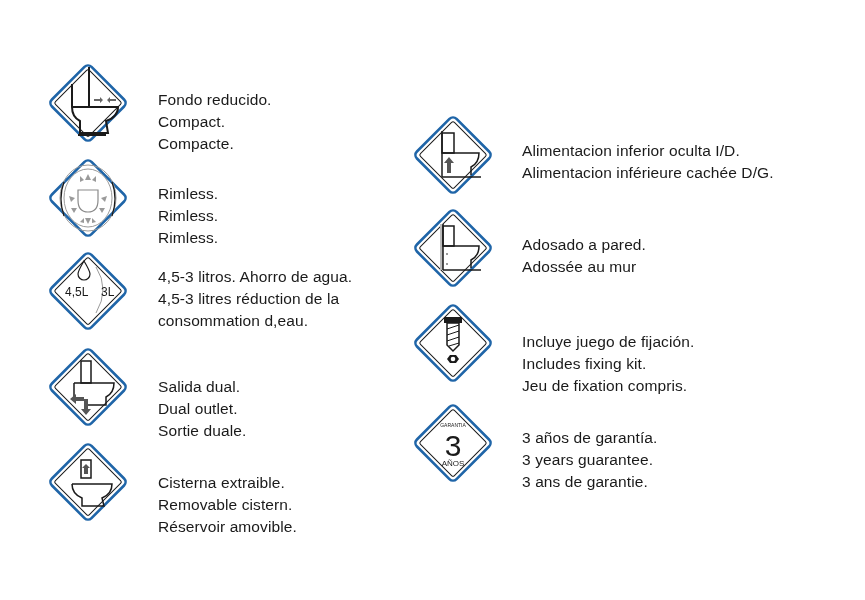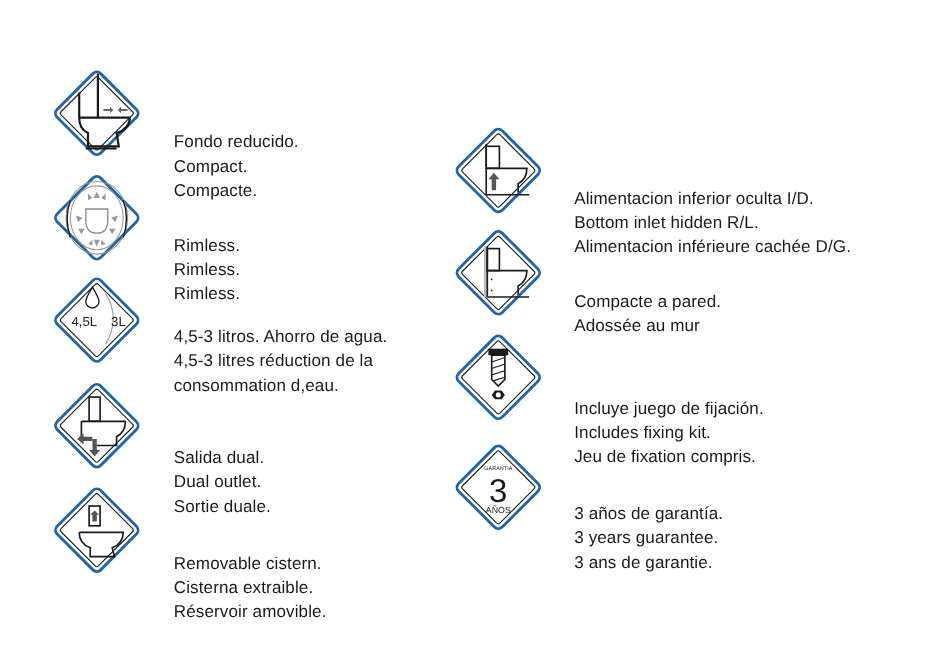--- a/index.html
+++ b/index.html
@@ -1,21 +1,21 @@
 <!DOCTYPE html>
 <html><head>
 <meta charset="utf-8">
 <style>
   html, body { margin:0; padding:0; background:#ffffff; }
   body { width:865px; height:600px; position:relative; overflow:hidden;
          font-family:"Liberation Sans", "DejaVu Sans", sans-serif; color:#1a1a1a; }
   .feature { position:absolute; }
   .icon { position:absolute; width:88px; height:88px; }
   .icon svg { width:88px; height:88px; display:block; }
-  .text { position:absolute; font-size:15.5px; line-height:22px; white-space:nowrap; letter-spacing:0.1px;margin-top:30px; }
+  .text { position:absolute; font-size:15.5px; line-height:22px; white-space:nowrap; letter-spacing:0.1px; }
   .text div { height:22px; }
 </style>
 </head>
 <body>
 
 <svg width="0" height="0" style="position:absolute">
   <defs>
     <g id="frame">
       <rect x="16" y="16" width="56" height="56" rx="5" transform="rotate(45 44 44)" fill="#fff" stroke="#1f65a8" stroke-width="2.6"></rect>
       <rect x="20" y="20" width="48" height="48" rx="2" transform="rotate(45 44 44)" fill="none" stroke="#1a1a1a" stroke-width="1"></rect>
@@ -122,63 +122,62 @@
     <svg viewBox="0 0 88 88">
       <use href="#frame"></use>
       <g stroke="#1a1a1a" stroke-width="1.5" fill="none">
         <rect x="37" y="22" width="10" height="18"></rect>
         <path d="M28 46 H68 Q68 56 58 60 L60 68 H38 L38 60 Q28 56 28 46"></path>
       </g>
       <path d="M40 36 V30 H38 L42 26 L46 30 H44 V36 Z" fill="#555"></path>
     </svg>
   </div>
   <div class="text" style="left:158px;top:472px">
+    <div>Cisterna extraible.</div>
     <div>Removable cistern.</div>
-    <div>Cisterna extraible.</div>
     <div>Réservoir amovible.</div>
   </div>
 </div>
 
 <div class="feature">
   <div class="icon" style="left:409px;top:111px">
     <svg viewBox="0 0 88 88">
       <use href="#frame"></use>
       <g stroke="#1a1a1a" stroke-width="1.5" fill="none">
         <line x1="33" y1="20" x2="33" y2="66"></line>
         <rect x="33" y="22" width="12" height="20"></rect>
         <path d="M33 42 H70 Q70 52 62 56 L62 64"></path>
         <line x1="33" y1="66" x2="72" y2="66"></line>
       </g>
       <path d="M38 62 V52 H35 L40 46 L45 52 H42 V62 Z" fill="#555"></path>
     </svg>
   </div>
   <div class="text" style="left:522px;top:140px">
     <div>Alimentacion inferior oculta I/D.</div>
-    <div>Bottom inlet hidden R/L.</div>
     <div>Alimentacion inférieure cachée D/G.</div>
   </div>
 </div>
 
 <div class="feature">
   <div class="icon" style="left:409px;top:204px">
     <svg viewBox="0 0 88 88">
       <use href="#frame"></use>
       <rect x="31" y="20" width="3" height="46" fill="#bbb"></rect>
       <g stroke="#1a1a1a" stroke-width="1.5" fill="none">
         <line x1="34" y1="20" x2="34" y2="66"></line>
         <rect x="34" y="22" width="11" height="20"></rect>
         <path d="M34 42 H70 Q70 52 62 56 L62 64"></path>
         <line x1="34" y1="66" x2="72" y2="66"></line>
       </g>
       <circle cx="38" cy="50" r="0.8" fill="#1a1a1a"></circle>
       <circle cx="38" cy="60" r="0.8" fill="#1a1a1a"></circle>
     </svg>
   </div>
   <div class="text" style="left:522px;top:234px">
-    <div>Compacte a pared.</div>
+    <div>Adosado a pared.</div>
     <div>Adossée au mur</div>
   </div>
 </div>
 
 <div class="feature">
   <div class="icon" style="left:409px;top:299px">
     <svg viewBox="0 0 88 88">
       <use href="#frame"></use>
       <rect x="35" y="18" width="18" height="6" fill="#1a1a1a"></rect>
       <path d="M38 24 H50 V46 L44 52 L38 46 Z" fill="#fff" stroke="#1a1a1a" stroke-width="1.5"></path>

